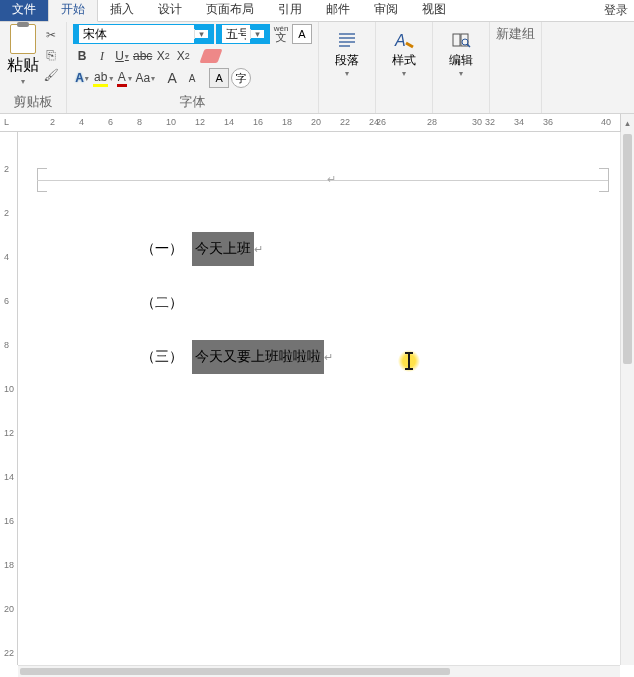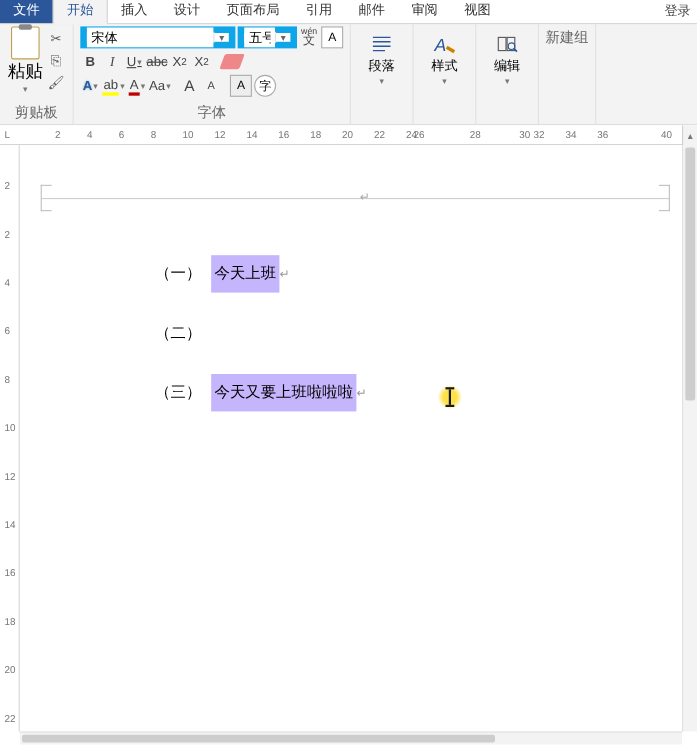--- a/index.html
+++ b/index.html
@@ -64,21 +64,21 @@
 .margin-box { position: absolute; left: 5px; top: 8px; right: 3px; height: 26px; }
 .margin-box .mline { position: absolute; left: 0; right: 0; top: 12px; border-top: 1px solid #cfcfcf; }
 .margin-box .mcorner { position: absolute; top: 0; width: 10px; height: 24px; border: 1px solid #bfbfbf; }
 .margin-box .mcorner.l { left: 0; border-right: none; }
 .margin-box .mcorner.r { right: 0; border-left: none; }
 .para-mark { position: absolute; left: 290px; top: 5px; color: #aaa; font-size: 11px; }
 
 .content { position: absolute; left: 100px; top: 72px; font-family: SimSun, serif; font-size: 14px; color: #000; }
 .li { display: flex; align-items: flex-start; height: 54px; }
 .num { width: 60px; text-align: center; padding-top: 8px; }
-.sel { background: #c4b5fd; padding: 8px 3px 8px 3px; display: inline-block; }
+.sel { background: #737373; padding: 8px 3px 8px 3px; display: inline-block; }
 .ret { color: #999; font-size: 11px; }
 .cursor-spot { position: absolute; width: 22px; height: 22px; border-radius: 50%; background: radial-gradient(circle, #ffe24a 40%, rgba(255,226,74,0) 72%); display: flex; align-items: center; justify-content: center; }
 .ibeam { width: 2px; height: 14px; background: #1a1a1a; position: relative; }
 .ibeam::before, .ibeam::after { content: ""; position: absolute; left: -3px; width: 8px; height: 2px; background: #1a1a1a; }
 .ibeam::before { top: -2px; } .ibeam::after { bottom: -2px; }
 
 .vscroll { position: absolute; right: 0; top: 18px; width: 14px; bottom: 12px; background: #f3f3f3; border-left: 1px solid #e0e0e0; }
 .vscroll .thumb { position: absolute; left: 2px; right: 2px; top: 2px; height: 230px; background: #cdcdcd; border-radius: 2px; }
 .hscroll { position: absolute; left: 18px; right: 14px; bottom: 0; height: 12px; background: #f3f3f3; border-top: 1px solid #e0e0e0; }
 .hscroll .thumb { position: absolute; top: 2px; bottom: 2px; left: 2px; width: 430px; background: #cdcdcd; border-radius: 2px; }

